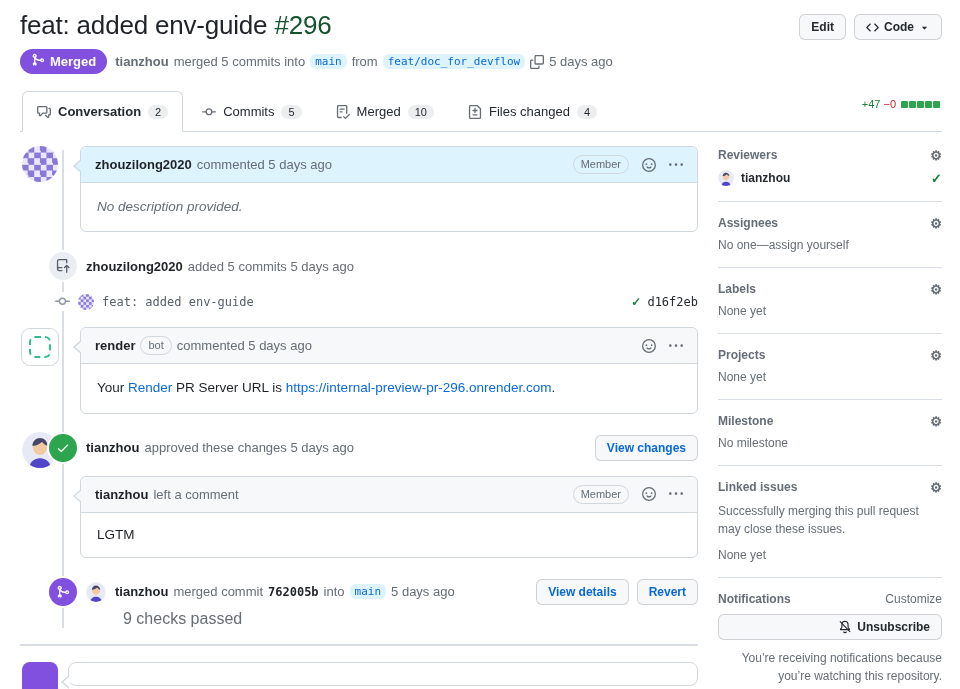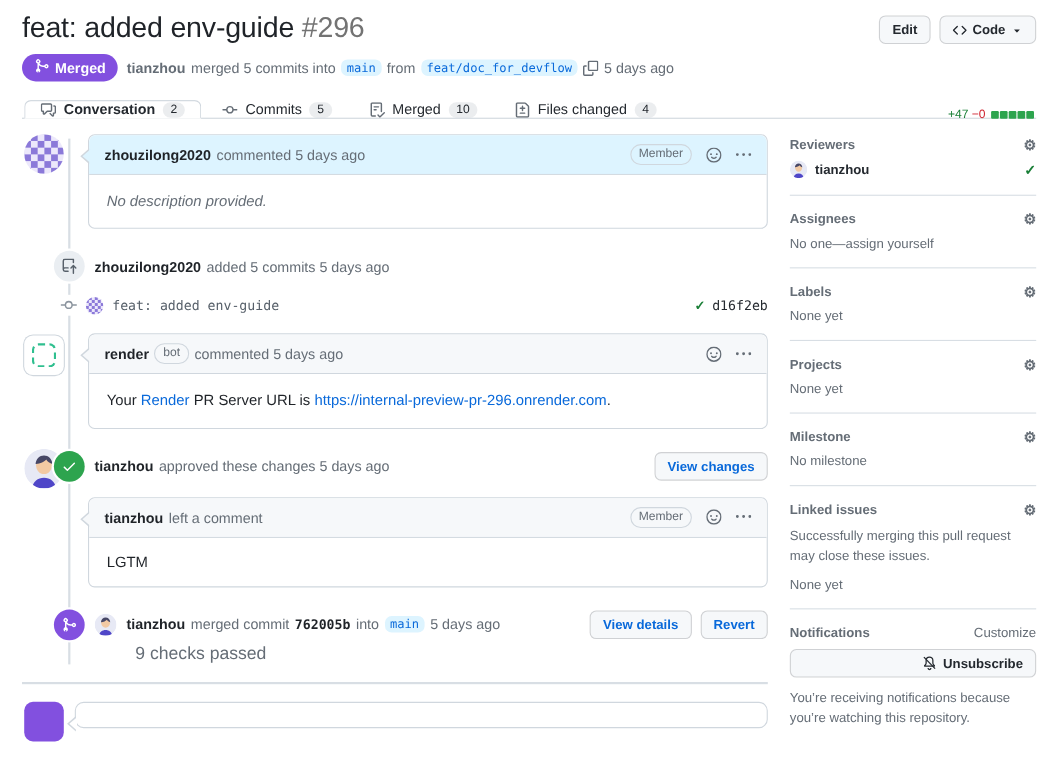--- a/index.html
+++ b/index.html
@@ -8,21 +8,21 @@
     font-family: "Liberation Sans", sans-serif;
     color:#1f2328; font-size:14px; position:relative; height:689px; overflow:hidden;
   }
   .mono { font-family:"DejaVu Sans Mono","Liberation Mono",monospace; }
   .muted { color:#656d76; }
   .page { padding:10px 18px 0 20px; }
 
   
   .hdr { display:flex; align-items:flex-start; justify-content:space-between; }
   .title { font-size:26px; font-weight:400; letter-spacing:-0.2px; }
-  .title .num { color:#737373; font-weight:300; }
+  .title .num { color:#14532d; font-weight:300; }
   .hdr-actions { display:flex; gap:8px; margin-top:4px; }
   .btn {
     display:inline-flex; align-items:center; gap:5px;
     background:#f6f8fa; border:1px solid rgba(31,35,40,0.18); border-radius:6px;
     padding:3px 11px; font-size:12px; font-weight:600; color:#24292f; cursor:pointer;
     line-height:18px; white-space:nowrap;
   }
   .btn.blue { color:#0969da; }
   .btn svg { display:block; }
 
@@ -36,21 +36,21 @@
   .sub .author { font-weight:600; color:#656d76; }
   .chip {
     font-family:"DejaVu Sans Mono","Liberation Mono",monospace;
     font-size:11px; background:#ddf4ff; color:#0969da; border-radius:6px; padding:1px 5px;
   }
   .copy-ic { color:#656d76; display:inline-flex; cursor:pointer; }
 
   
   .tabbar { position:relative; margin-top:16px; border-bottom:1px solid #d0d7de; padding:0 0 0 2px; display:flex; align-items:flex-end; }
   .tab {
-    display:inline-flex; align-items:center; gap:7px; padding:0 14px; font-size:13px;
+    display:inline-flex; align-items:center; gap:7px; padding:12px 14px; font-size:13px;
     color:#24292f; border:1px solid transparent; border-radius:6px 6px 0 0; cursor:pointer;
     position:relative; top:1px; margin-right:4px;
   }
   .tab .t-ic { color:#656d76; display:inline-flex; }
   .tab.active { background:#fff; border-color:#d0d7de; border-bottom-color:#fff; font-weight:600; }
   .counter { background:rgba(175,184,193,0.25); border-radius:999px; font-size:11px; padding:1px 7px; color:#24292f; font-weight:500; }
   .diffstat { position:absolute; right:2px; top:8px; display:flex; align-items:center; gap:3px; font-size:11px; font-weight:400; }
   .diffstat .add { color:#1a7f37; }
   .diffstat .del { color:#cf222e; }
   .diffstat .blocks { display:flex; gap:1px; margin-left:2px; }
@@ -480,18 +480,18 @@
         <button class="btn unsub">
           <span>
               <svg width="14" height="14" viewBox="0 0 16 16" fill="none" stroke="currentColor" stroke-width="1.3">
                 <path d="M8 1.5A3.5 3.5 0 0 0 4.5 5v2.7c0 .7-.3 1.4-.8 1.9l-.7.7c-.3.3-.1.7.3.7h9.4c.4 0 .6-.4.3-.7l-.7-.7c-.5-.5-.8-1.2-.8-1.9V5A3.5 3.5 0 0 0 8 1.5Z"></path>
                 <path d="M6.5 13a1.5 1.5 0 0 0 3 0"></path>
                 <path d="M2.2 1.6l11.6 12"></path>
               </svg>
             </span>
           <span>Unsubscribe</span>
         </button>
-        <div class="sb-caption" style="margin-bottom:16px;">You’re receiving notifications because you’re watching this repository.</div>
+        <div class="sb-caption" style="margin-bottom:16px;text-align:right;">You’re receiving notifications because you’re watching this repository.</div>
       </div>
 
     </div>
   </div>
 </div>
 
 </body></html>

